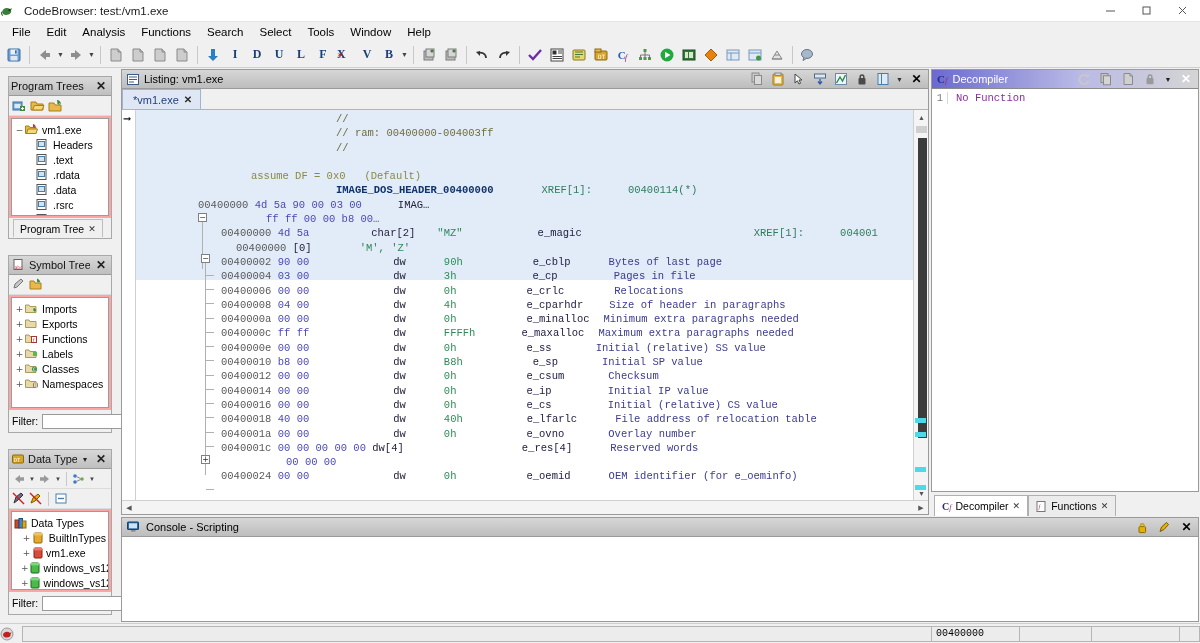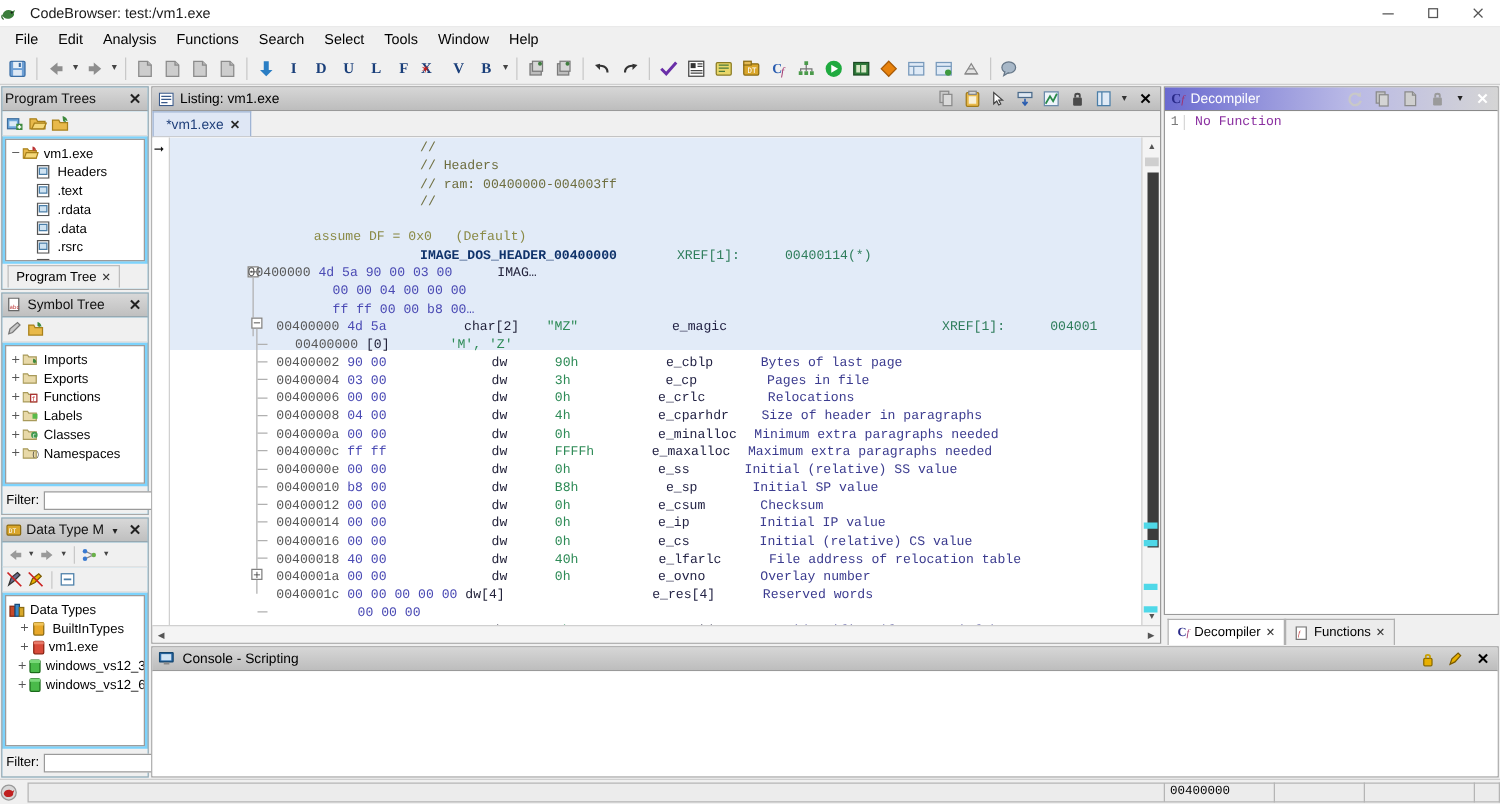--- a/index.html
+++ b/index.html
@@ -39,21 +39,21 @@
   .tsep { width:1px; height:18px; background:#c8c8c8; margin:0 4px; }
   .tcaret { width: 9px; height:22px; display:flex; align-items:center; justify-content:center; font-size:7px; color:#444; }
   .glyph { font-weight: bold; font-size: 12px; font-family:"Liberation Serif", serif; }
 
   
   .body { flex:1; display:flex; min-height:0; background:#f0f0f0; padding:0 0 0 0; }
 
   
   .leftcol { width: 120px; flex:none; display:flex; flex-direction:column; background:#f0f0f0; }
 
-  .panel { display:flex; flex-direction:column; background:#7dd3fc; border:1px solid #a8a8a8; margin:1px; }
+  .panel { display:flex; flex-direction:column; background:#fca5a5; border:1px solid #a8a8a8; margin:8px; }
   .panel-head {
     height: 19px; display:flex; align-items:center;
     background: linear-gradient(to bottom, #d8d8d8, #bfbfbf);
     border-bottom: 1px solid #9a9a9a; padding: 0 2px; gap:3px; flex:none;
   }
   .panel-head .ph-title { font-size: 11px; color:#111; white-space:nowrap; overflow:hidden; flex:1; }
   .panel-head .ph-x { font-size: 12px; font-weight:bold; color:#222; padding:0 3px; }
   .panel-head .ph-caret { font-size:8px; color:#222; padding:0 3px; }
 
   .panel-tools { height:20px; background:#f0f0f0; display:flex; align-items:center; padding:0 3px; gap:3px; flex:none; border-bottom:1px solid #dcdcdc;}
@@ -837,28 +837,26 @@
                 <div class="tg-h" style="left:70px; top:307px;"></div>
                 <div class="tg-h" style="left:70px; top:322px;"></div>
                 <div class="tg-h" style="left:70px; top:336px;"></div>
                 <div class="tg-box" style="left:65px; top:345px;">+</div>
                 <div class="tg-h" style="left:70px; top:379px;"></div>
 
               </div>
 
               <div class="code-lines">
                 <span class="cl c-cmt" style="padding-left:200px;">//</span>
-                <span class="cl c-cmt" style="padding-left:200px;">// Headers</span>
                 <span class="cl c-cmt" style="padding-left:200px;">// ram: 00400000-004003ff</span>
                 <span class="cl c-cmt" style="padding-left:200px;">//</span>
                 <span class="cl"> </span>
                 <span class="cl c-cmt2" style="padding-left:115px;">assume DF = 0x0   (Default)</span>
                 <span class="cl"><span style="display:inline-block;width:200px;"></span><span class="c-lbl">IMAGE_DOS_HEADER_00400000</span><span style="display:inline-block;width:48px;"></span><span class="c-xref">XREF[1]:</span><span style="display:inline-block;width:36px;"></span><span class="c-xref">00400114(*)</span></span>
                 <span class="cl"><span style="display:inline-block;width:62px;"></span><span class="c-addr">00400000</span> <span class="c-byte">4d 5a 90 00 03 00</span><span style="display:inline-block;width:36px;"></span><span class="c-mn">IMAG…</span></span>
-                <span class="cl"><span style="display:inline-block;width:130px;"></span><span class="c-byte">00 00 04 00 00 00</span></span>
                 <span class="cl"><span style="display:inline-block;width:130px;"></span><span class="c-byte">ff ff 00 00 b8 00…</span></span>
                 <span class="cl"><span style="display:inline-block;width:85px;"></span><span class="c-addr">00400000</span> <span class="c-byte">4d 5a</span><span style="display:inline-block;width:62px;"></span><span class="c-mn">char[2]</span><span style="display:inline-block;width:22px;"></span><span class="c-str">"MZ"</span><span style="display:inline-block;width:75px;"></span><span class="c-fld">e_magic</span><span style="display:inline-block;width:172px;"></span><span class="c-xref">XREF[1]:</span><span style="display:inline-block;width:36px;"></span><span class="c-xref">004001</span></span>
                 <span class="cl"><span style="display:inline-block;width:100px;"></span><span class="c-addr">00400000</span> <span class="c-mn">[0]</span><span style="display:inline-block;width:48px;"></span><span class="c-str">'M', 'Z'</span></span>
                 <span class="cl"><span style="display:inline-block;width:85px;"></span><span class="c-addr">00400002</span> <span class="c-byte">90 00</span><span style="display:inline-block;width:84px;"></span><span class="c-mn">dw</span><span style="display:inline-block;width:38px;"></span><span class="c-val">90h</span><span style="display:inline-block;width:70px;"></span><span class="c-fld">e_cblp</span><span style="display:inline-block;width:38px;"></span><span class="c-desc">Bytes of last page</span></span>
                 <span class="cl"><span style="display:inline-block;width:85px;"></span><span class="c-addr">00400004</span> <span class="c-byte">03 00</span><span style="display:inline-block;width:84px;"></span><span class="c-mn">dw</span><span style="display:inline-block;width:38px;"></span><span class="c-val">3h</span><span style="display:inline-block;width:76px;"></span><span class="c-fld">e_cp</span><span style="display:inline-block;width:56px;"></span><span class="c-desc">Pages in file</span></span>
                 <span class="cl"><span style="display:inline-block;width:85px;"></span><span class="c-addr">00400006</span> <span class="c-byte">00 00</span><span style="display:inline-block;width:84px;"></span><span class="c-mn">dw</span><span style="display:inline-block;width:38px;"></span><span class="c-val">0h</span><span style="display:inline-block;width:70px;"></span><span class="c-fld">e_crlc</span><span style="display:inline-block;width:50px;"></span><span class="c-desc">Relocations</span></span>
                 <span class="cl"><span style="display:inline-block;width:85px;"></span><span class="c-addr">00400008</span> <span class="c-byte">04 00</span><span style="display:inline-block;width:84px;"></span><span class="c-mn">dw</span><span style="display:inline-block;width:38px;"></span><span class="c-val">4h</span><span style="display:inline-block;width:70px;"></span><span class="c-fld">e_cparhdr</span><span style="display:inline-block;width:26px;"></span><span class="c-desc">Size of header in paragraphs</span></span>
                 <span class="cl"><span style="display:inline-block;width:85px;"></span><span class="c-addr">0040000a</span> <span class="c-byte">00 00</span><span style="display:inline-block;width:84px;"></span><span class="c-mn">dw</span><span style="display:inline-block;width:38px;"></span><span class="c-val">0h</span><span style="display:inline-block;width:70px;"></span><span class="c-fld">e_minalloc</span><span style="display:inline-block;width:14px;"></span><span class="c-desc">Minimum extra paragraphs needed</span></span>
                 <span class="cl"><span style="display:inline-block;width:85px;"></span><span class="c-addr">0040000c</span> <span class="c-byte">ff ff</span><span style="display:inline-block;width:84px;"></span><span class="c-mn">dw</span><span style="display:inline-block;width:38px;"></span><span class="c-val">FFFFh</span><span style="display:inline-block;width:46px;"></span><span class="c-fld">e_maxalloc</span><span style="display:inline-block;width:14px;"></span><span class="c-desc">Maximum extra paragraphs needed</span></span>
                 <span class="cl"><span style="display:inline-block;width:85px;"></span><span class="c-addr">0040000e</span> <span class="c-byte">00 00</span><span style="display:inline-block;width:84px;"></span><span class="c-mn">dw</span><span style="display:inline-block;width:38px;"></span><span class="c-val">0h</span><span style="display:inline-block;width:70px;"></span><span class="c-fld">e_ss</span><span style="display:inline-block;width:44px;"></span><span class="c-desc">Initial (relative) SS value</span></span>

